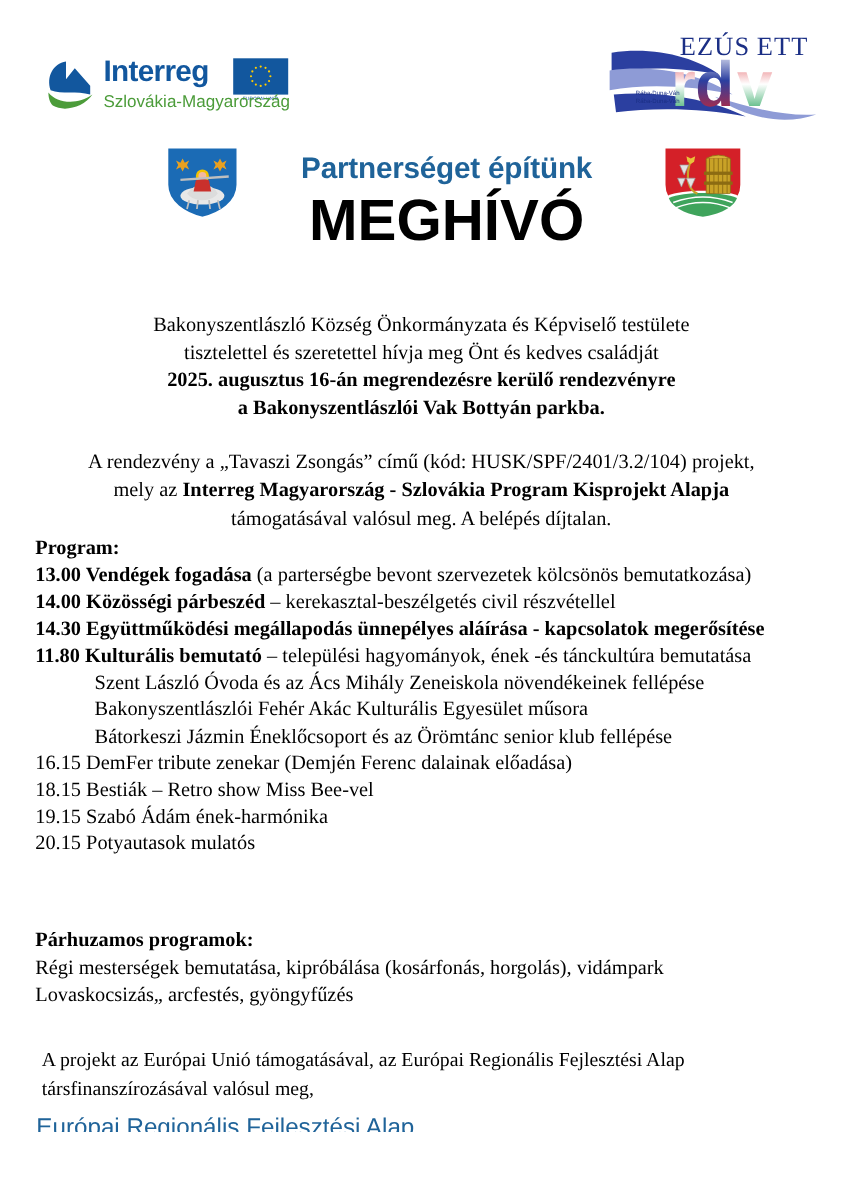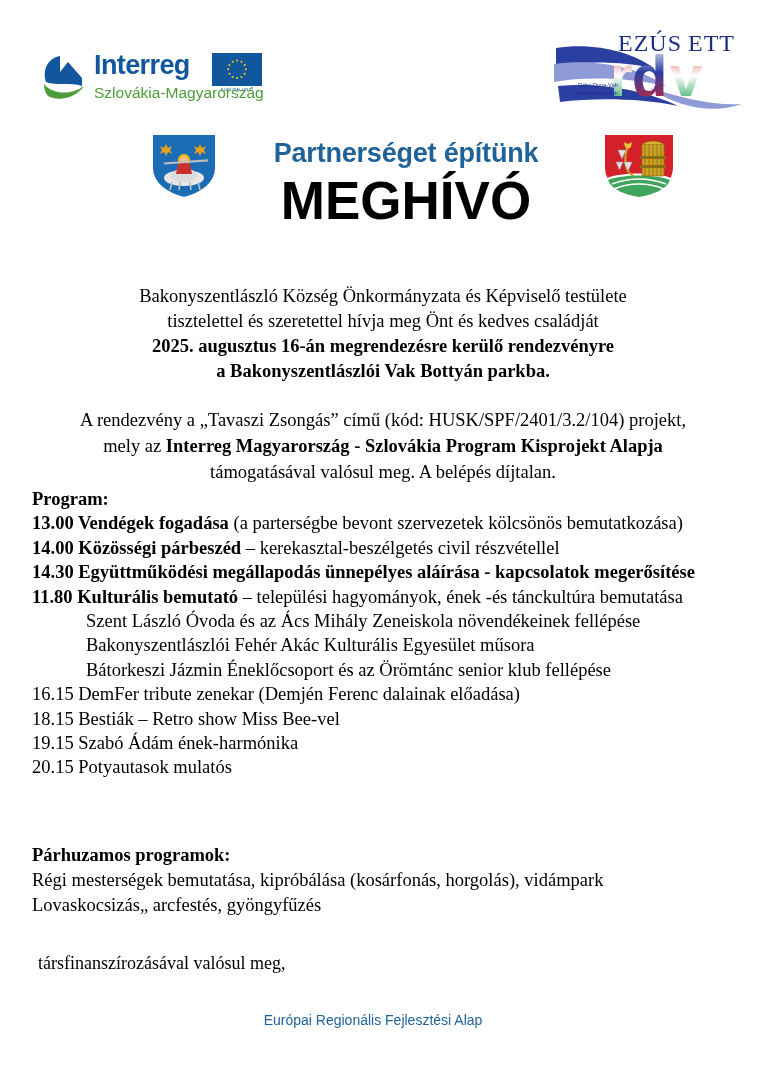--- a/index.html
+++ b/index.html
@@ -207,25 +207,25 @@
   .funding {
     position: absolute;
     left: 38px; top: 950px;
     width: 700px;
     font-size: 18px;
     line-height: 26px;
   }
 
   .erdf {
     position: absolute;
-    left: 23px; top: 1012px;
+    left: 33px; top: 1012px;
     width: 700px;
-    text-align: center;
-    font-family: "Liberation Sans", sans-serif;
-    font-size: 14px;
+    text-align: left;
+    font-family: "Liberation Sans", sans-serif;
+    font-size: 22px;
     color: #1F6399;
   }
 </style>
 </head>
 <body>
 
 <div class="page">
 
   <div class="logo-row">
 
@@ -381,18 +381,19 @@
     </div>
   </div>
 
   <div class="parallel">
     <div class="parallel-title">Párhuzamos programok:</div>
     <div>Régi mesterségek bemutatása, kipróbálása (kosárfonás, horgolás), vidámpark</div>
     <div>Lovaskocsizás„ arcfestés, gyöngyfűzés</div>
   </div>
 
   <div class="funding">
+    <div>A projekt az Európai Unió támogatásával, az Európai Regionális Fejlesztési Alap</div>
     <div>társfinanszírozásával valósul meg,</div>
   </div>
 
   <div class="erdf">Európai Regionális Fejlesztési Alap</div>
 
 </div>
 
 </body></html>

